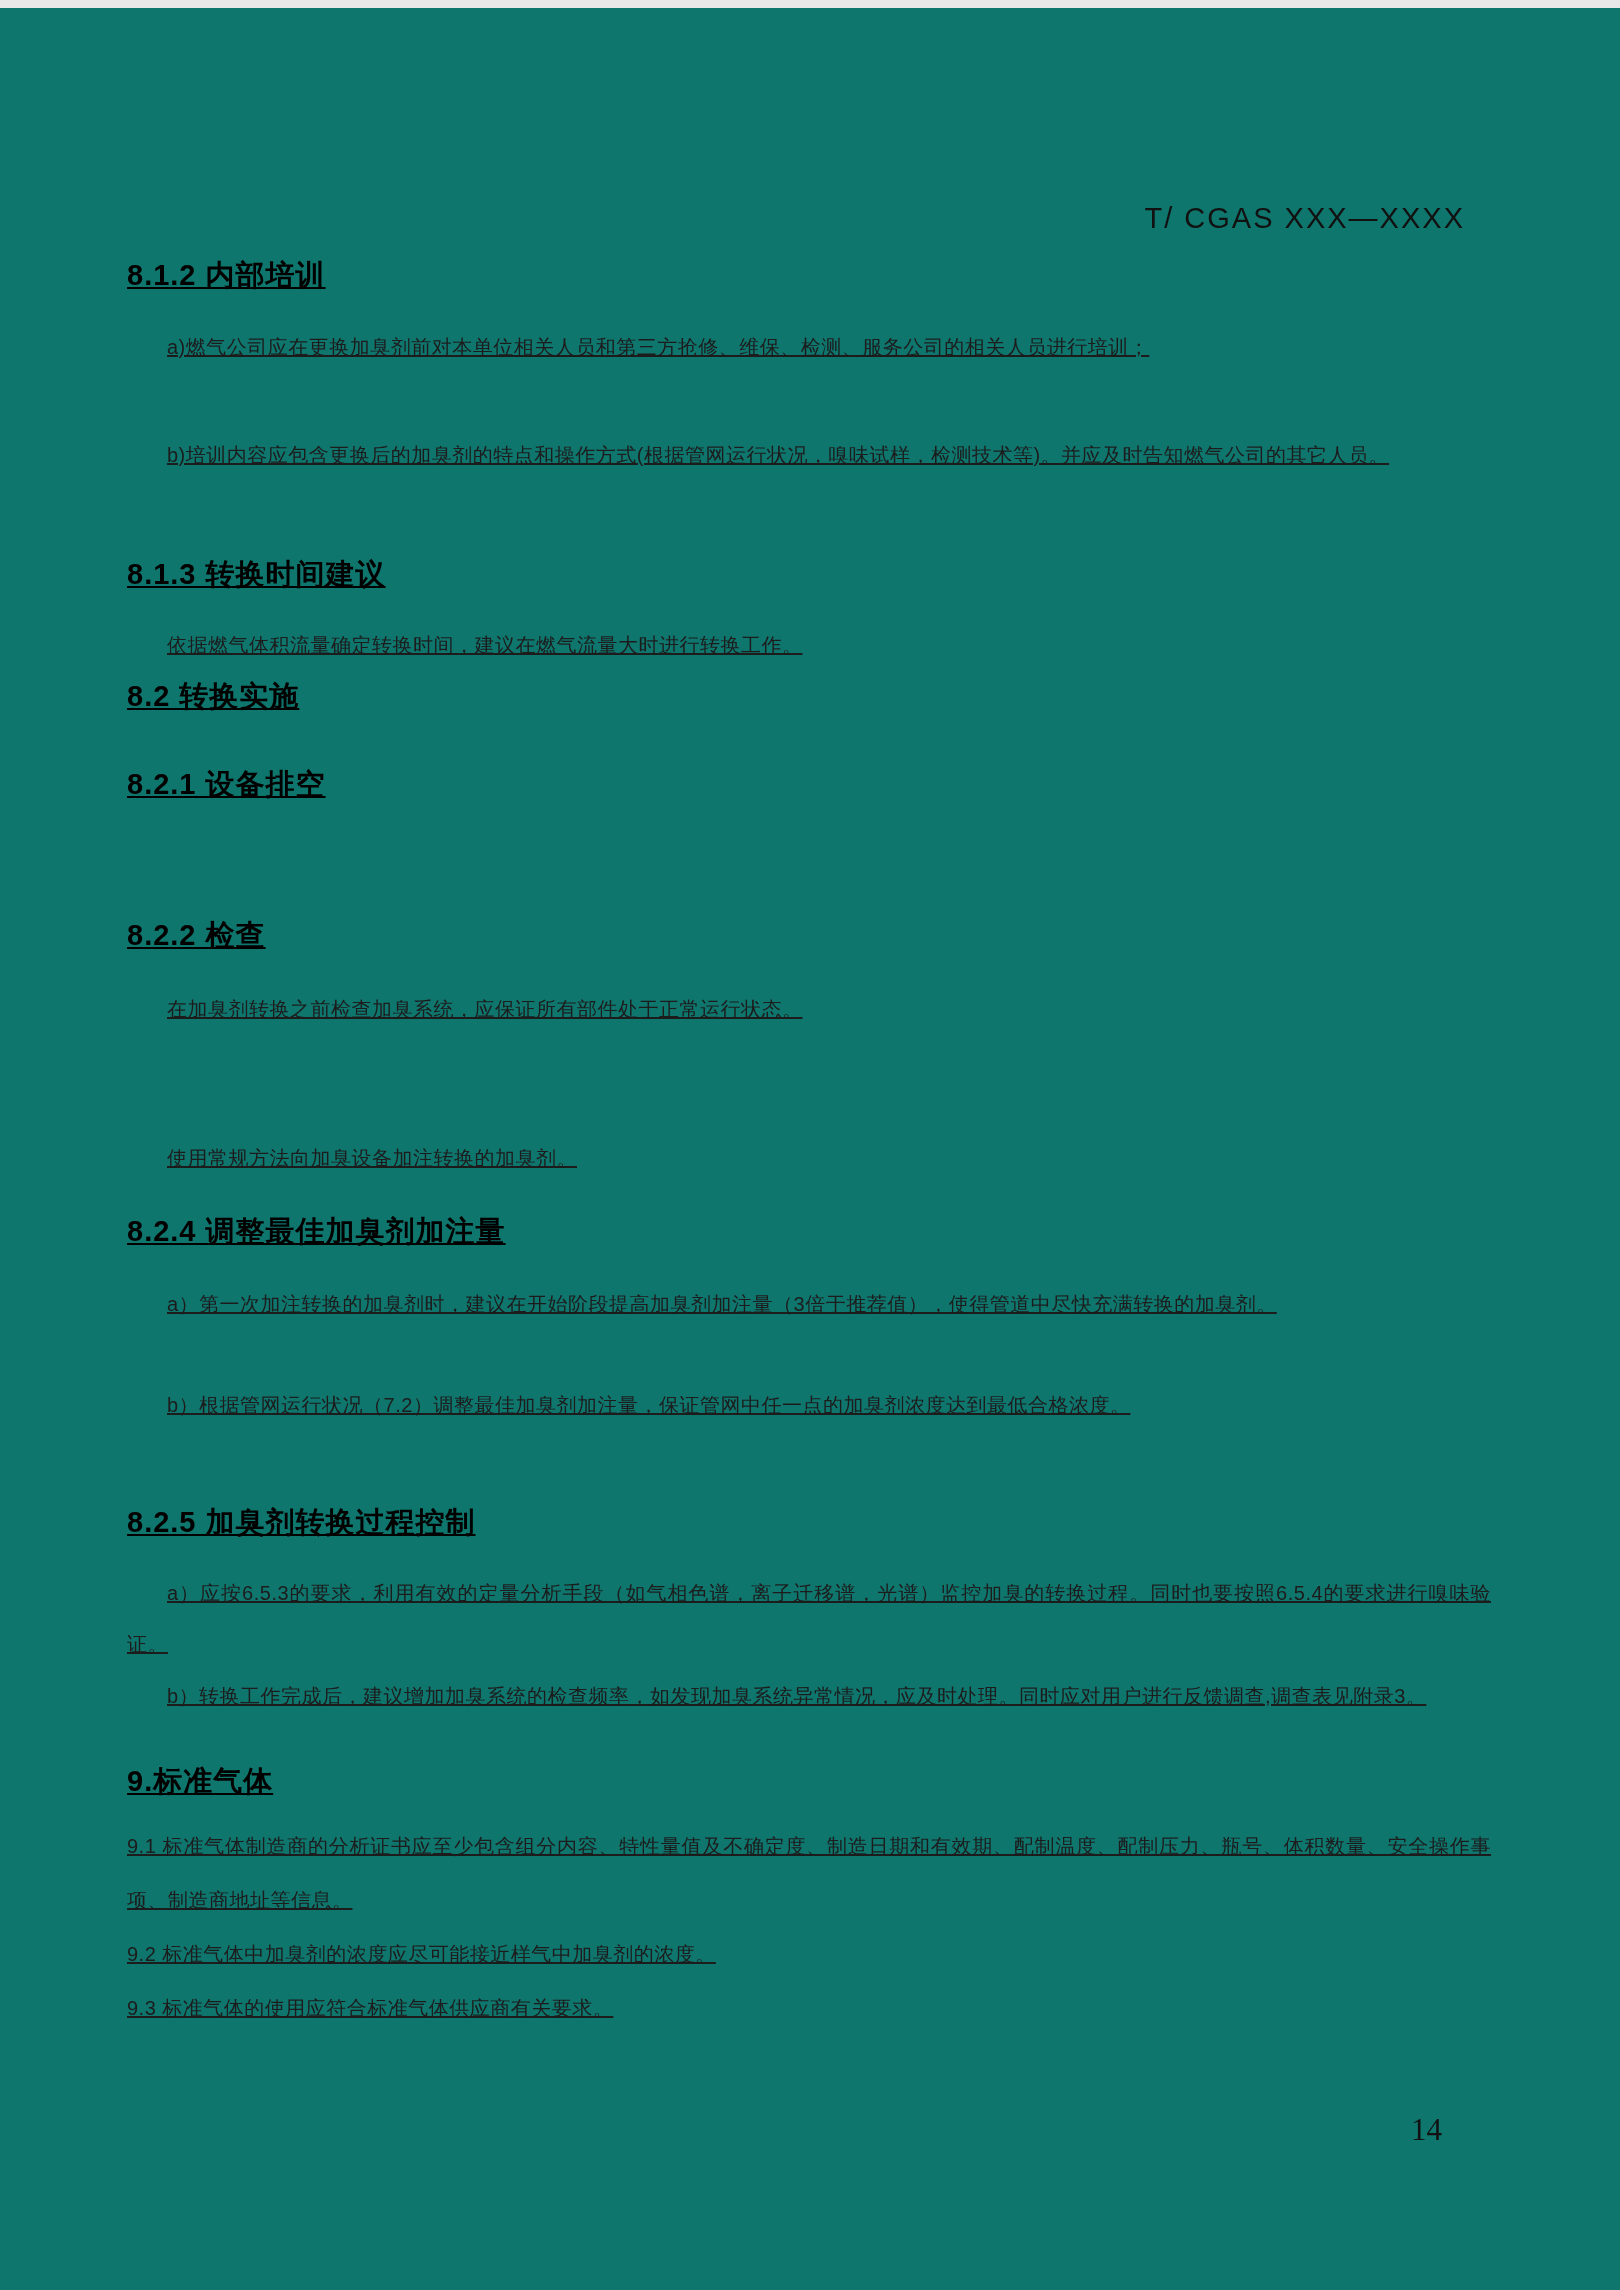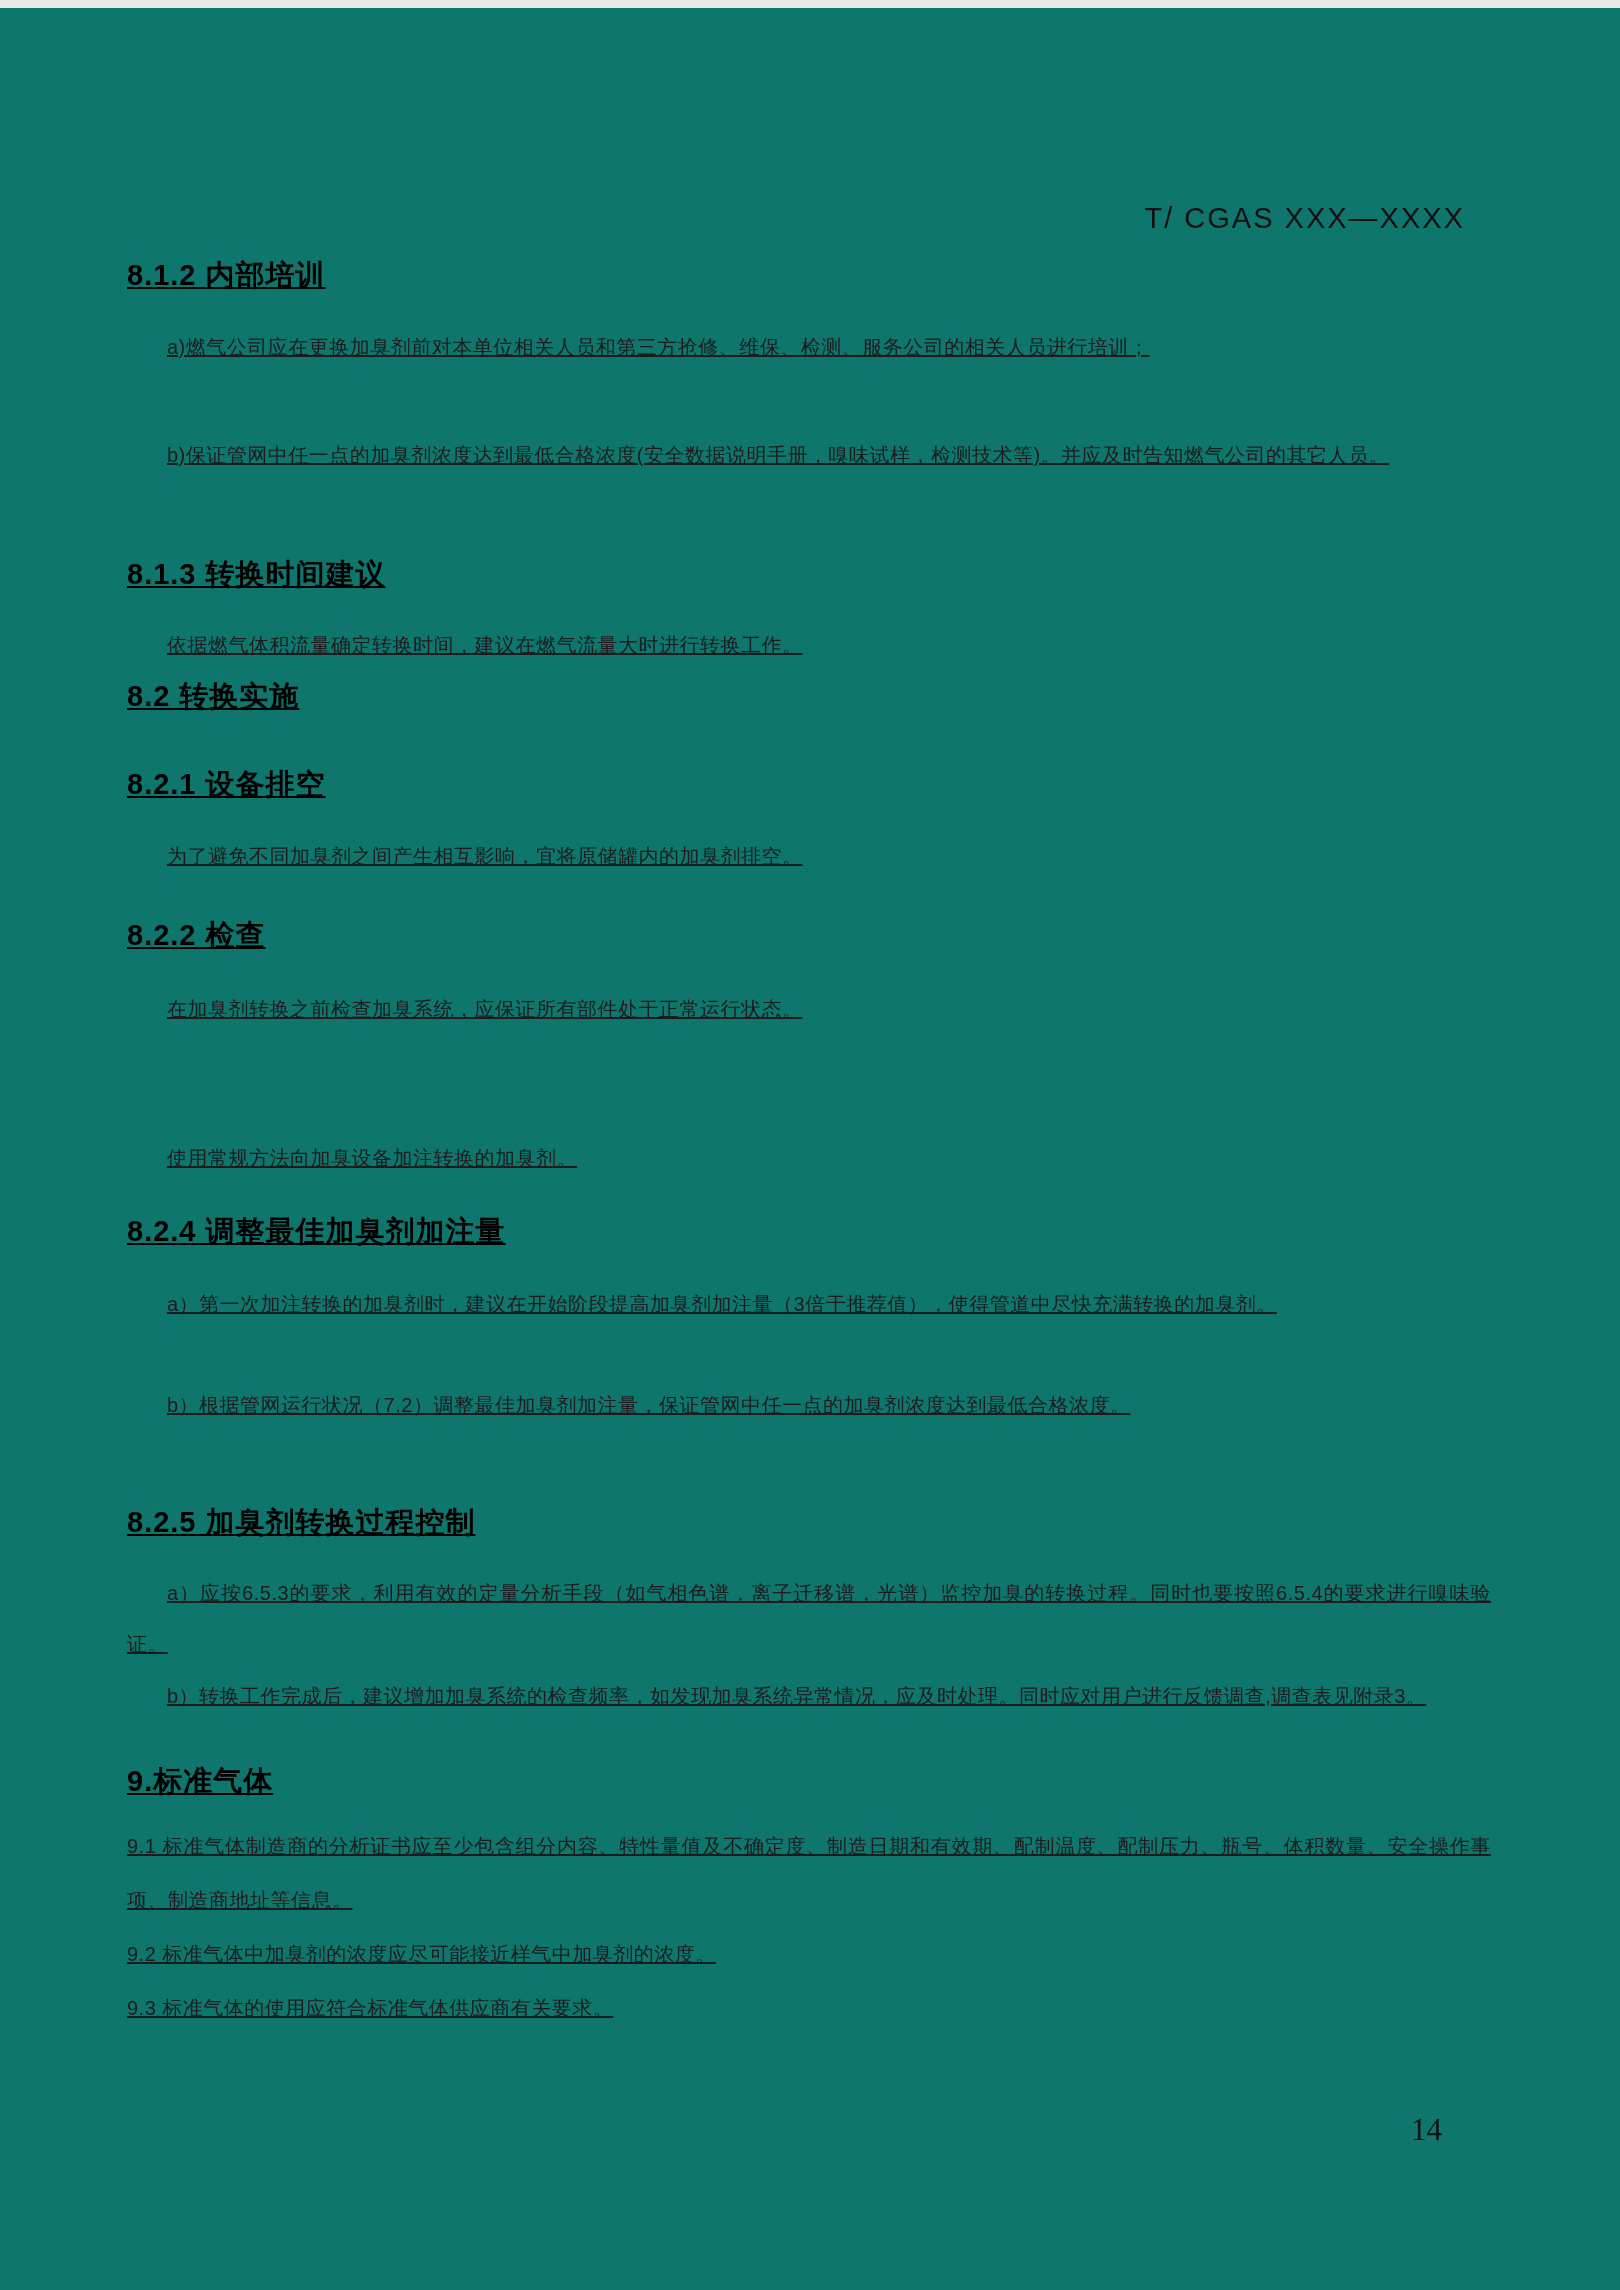--- a/index.html
+++ b/index.html
@@ -61,29 +61,28 @@
 </style>
 </head>
 <body>
 
 <div class="page">
 
   <div class="doc-code">T/ CGAS XXX—XXXX</div>
 
   <div class="block h" style="top:248px">8.1.2 内部培训</div>
   <div class="block p ind lh55" style="top:312px">a)燃气公司应在更换加臭剂前对本单位相关人员和第三方抢修、维保、检测、服务公司的相关人员进行培训；</div>
-  <div class="block p ind lh55" style="top:420px">b)保证管网中任一点的加臭剂浓度达到最低合格浓度(安全数据说明手册，嗅味试样，检测技术等)。并应及时告知燃气公司的其它人员。</div>
+  <div class="block p ind lh55" style="top:420px">b)培训内容应包含更换后的加臭剂的特点和操作方式(根据管网运行状况，嗅味试样，检测技术等)。并应及时告知燃气公司的其它人员。</div>
 
   <div class="block h" style="top:547px">8.1.3 转换时间建议</div>
   <div class="block p ind lh55" style="top:610px">依据燃气体积流量确定转换时间，建议在燃气流量大时进行转换工作。</div>
 
   <div class="block h" style="top:669px">8.2 转换实施</div>
 
   <div class="block h" style="top:757px">8.2.1 设备排空</div>
-  <div class="block p ind lh55" style="top:821px">为了避免不同加臭剂之间产生相互影响，宜将原储罐内的加臭剂排空。</div>
 
   <div class="block h" style="top:908px">8.2.2 检查</div>
   <div class="block p ind lh55" style="top:974px">在加臭剂转换之前检查加臭系统，应保证所有部件处于正常运行状态。</div>
 
   <div class="block p ind lh55" style="top:1123px">使用常规方法向加臭设备加注转换的加臭剂。</div>
 
   <div class="block h" style="top:1204px">8.2.4 调整最佳加臭剂加注量</div>
   <div class="block p ind lh52" style="top:1271px">a）第一次加注转换的加臭剂时，建议在开始阶段提高加臭剂加注量（3倍于推荐值），使得管道中尽快充满转换的加臭剂。</div>
   <div class="block p ind lh52" style="top:1372px">b）根据管网运行状况（7.2）调整最佳加臭剂加注量，保证管网中任一点的加臭剂浓度达到最低合格浓度。</div>
 

